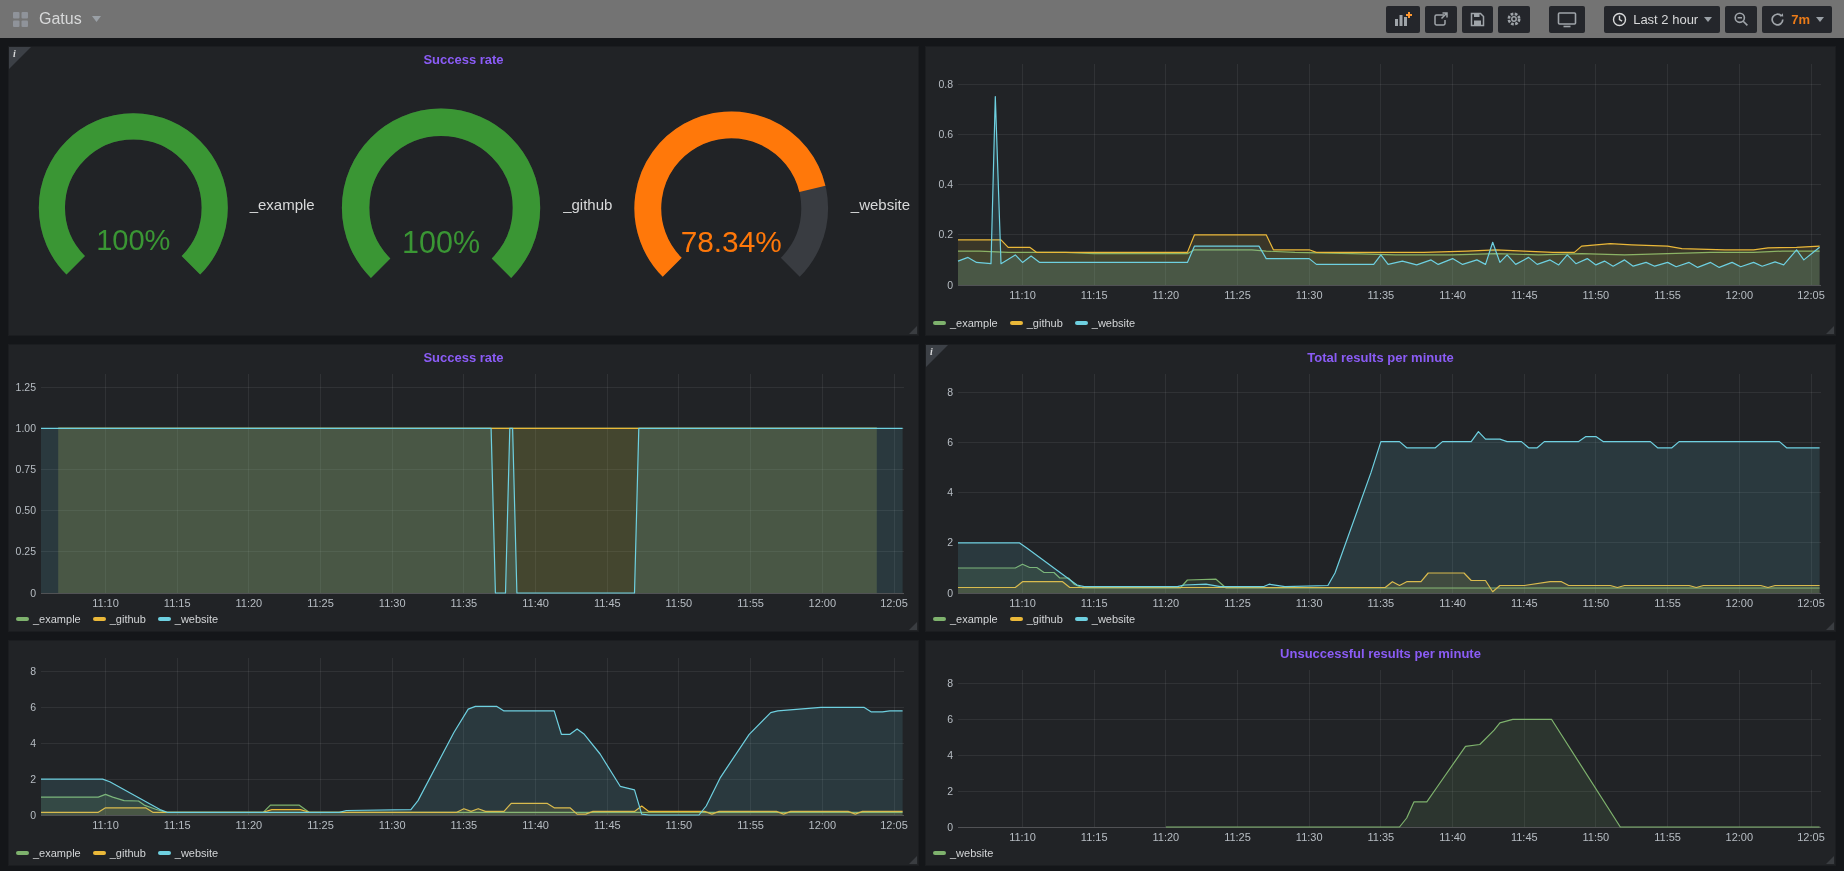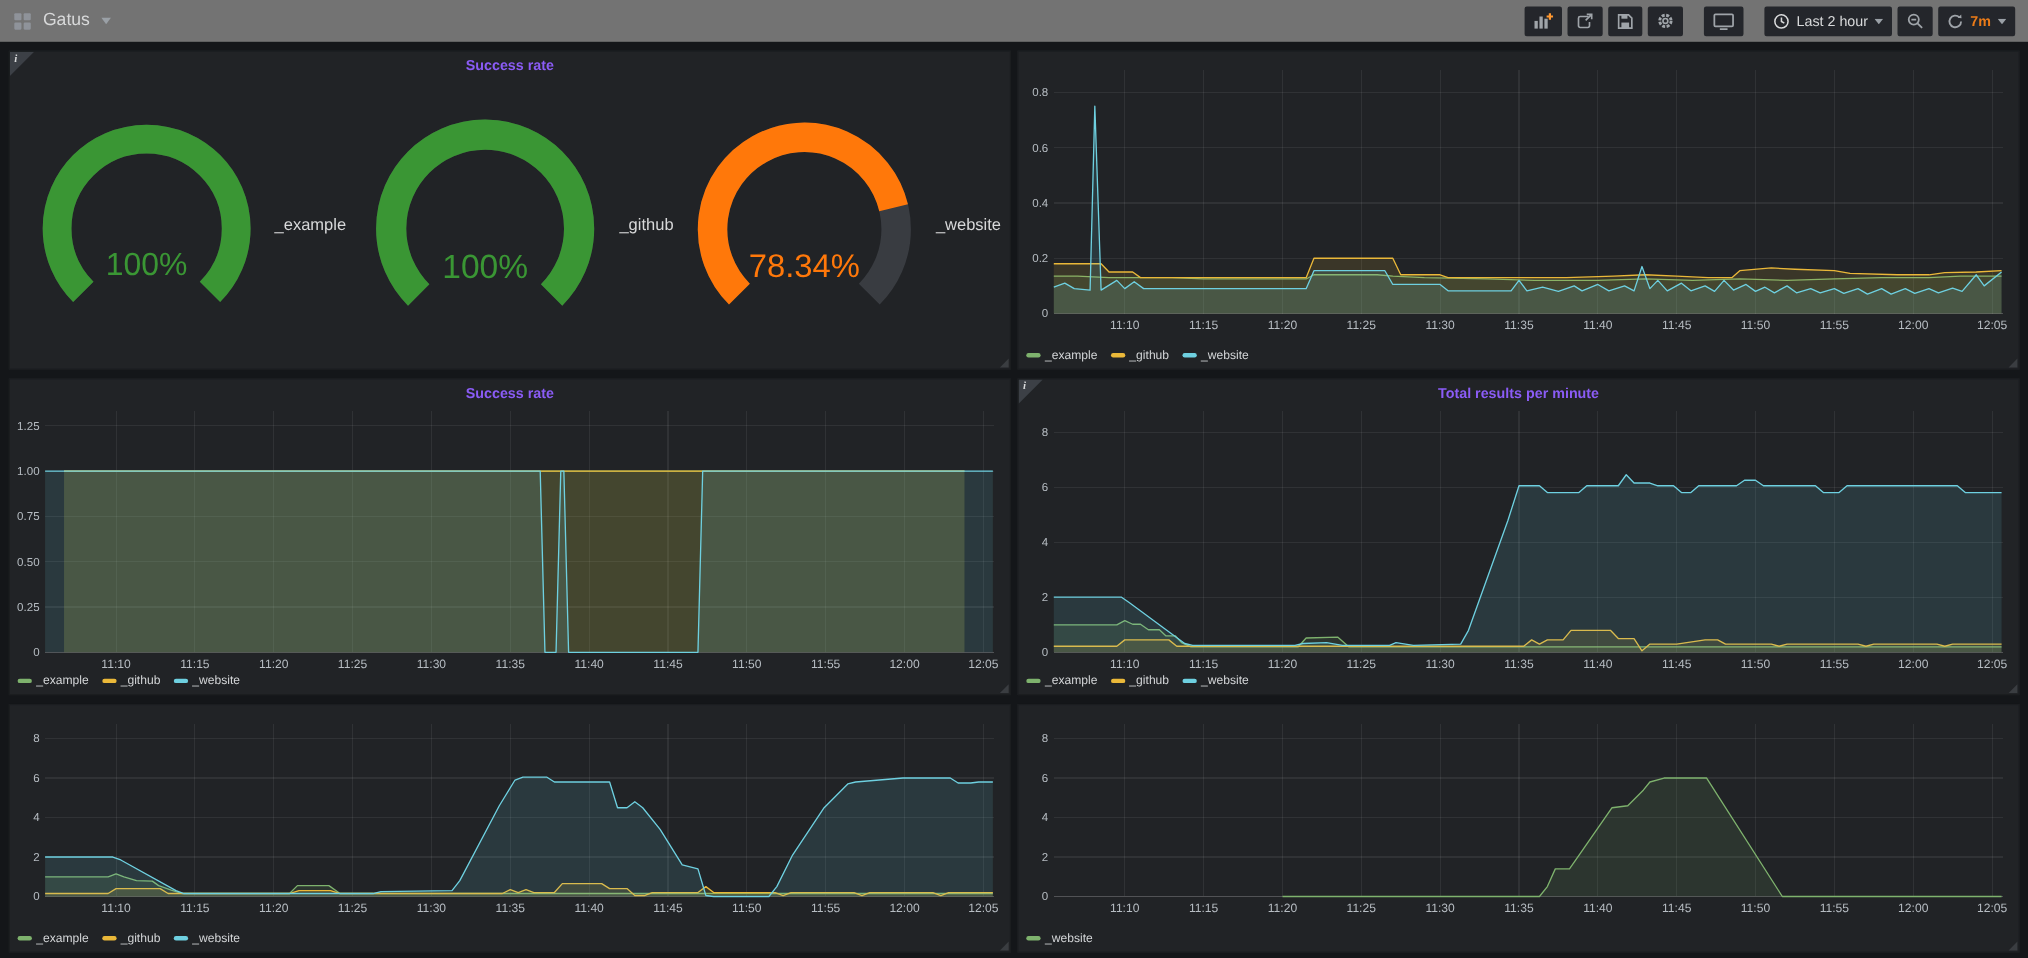--- a/index.html
+++ b/index.html
@@ -416,20 +416,21 @@
         </span>
         <span class="legend-item">
           <i class="lmark" style="background: rgb(110, 208, 224);"></i>
           <span>_website</span>
         </span>
       </div>
     <div class="resize-corner"></div>
   </div>
 
   <div class="panel">
+    <div class="panel-header">Unsuccessful results per minute</div>
     <div class="chart">
         <svg viewBox="0 0 909 179">
           <line x1="96.5" x2="96.5" y1="5" y2="162" class="grid"></line>
           <text x="96.5" y="176" class="tick" text-anchor="middle">11:10</text>
           <line x1="168.2" x2="168.2" y1="5" y2="162" class="grid"></line>
           <text x="168.2" y="176" class="tick" text-anchor="middle">11:15</text>
           <line x1="239.9" x2="239.9" y1="5" y2="162" class="grid"></line>
           <text x="239.9" y="176" class="tick" text-anchor="middle">11:20</text>
           <line x1="311.5" x2="311.5" y1="5" y2="162" class="grid"></line>
           <text x="311.5" y="176" class="tick" text-anchor="middle">11:25</text>

